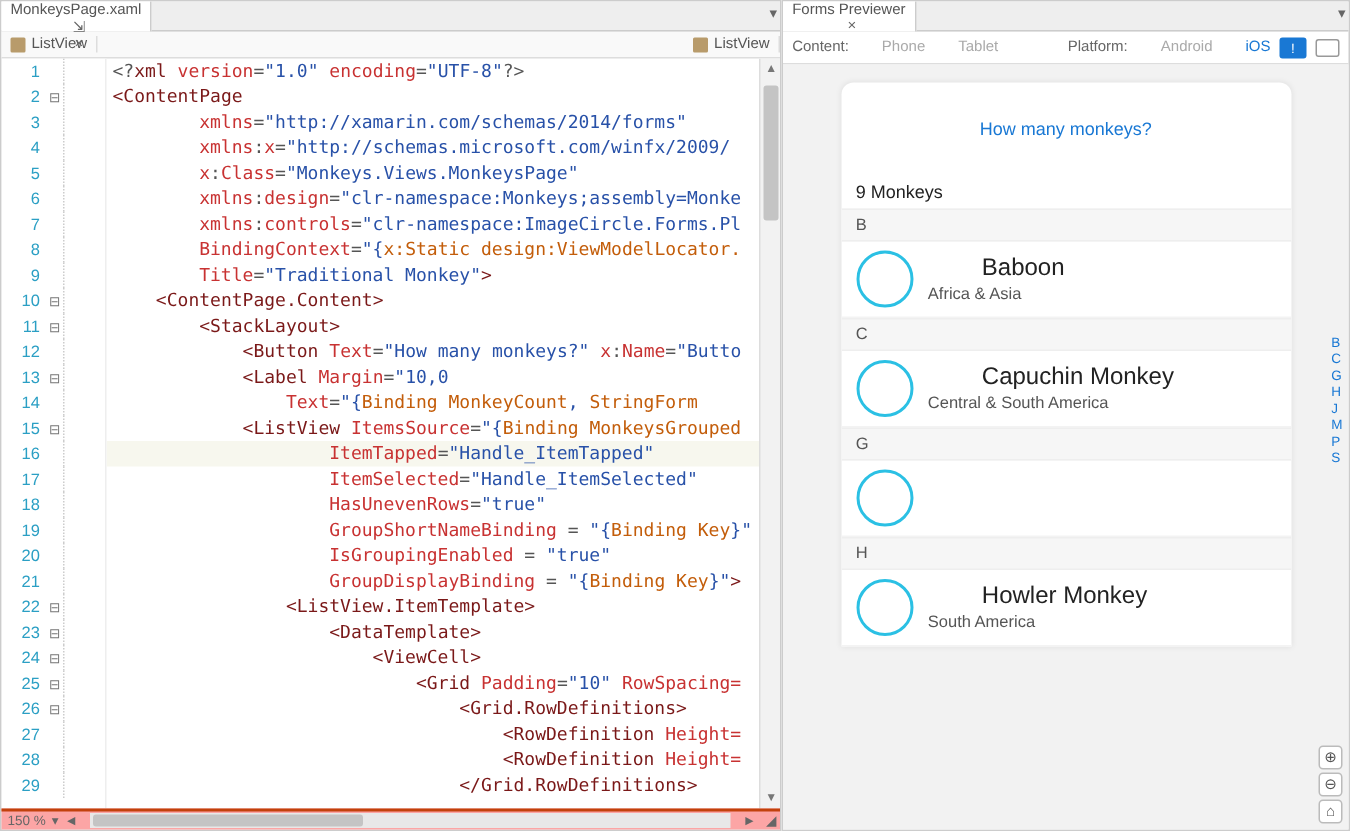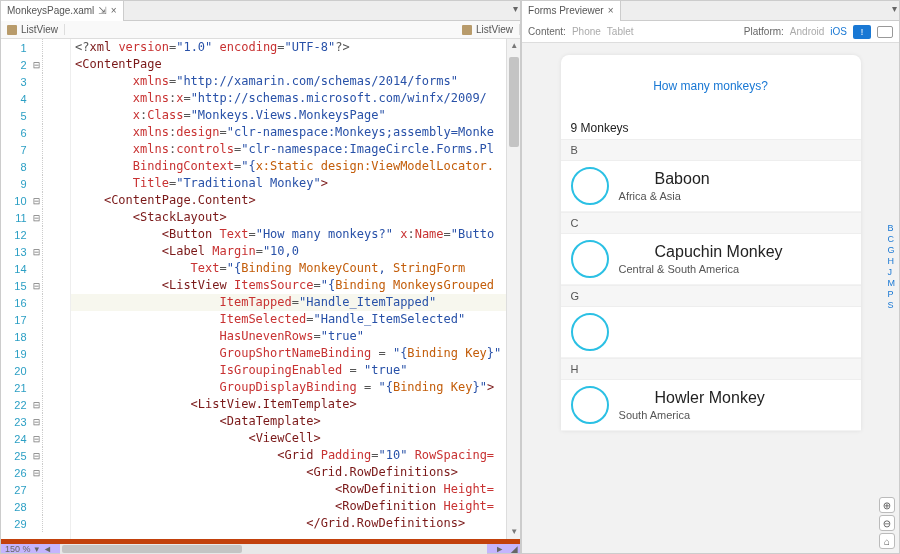--- a/index.html
+++ b/index.html
@@ -3,21 +3,21 @@
 <meta charset="utf-8">
 <style>
   * { box-sizing: border-box; margin: 0; padding: 0; }
   body { font-family: -apple-system, "Segoe UI", Arial, sans-serif; font-size: 11px; color: #333; background: #fff; width: 900px; height: 554px; overflow: hidden; }
   .root { display: flex; flex-direction: row; width: 900px; height: 554px; }
   .panel { display: flex; flex-direction: column; background: #fff; border: 1px solid #ccc; }
   .left { width: 535px; }
   .right { width: 389px; }
   .tabbar { display: flex; align-items: center; background: #eee; height: 20px; border-bottom: 1px solid #ccc; position: relative; }
   .tab { display: flex; align-items: center; padding: 0 6px; height: 20px; background: #fff; border-right: 1px solid #ccc; font-size: 10px; color: #555; }
-  .tab.active { background: #fff; }
+  .tab.active { background: #fff; flex-direction: column; }
   .tab .pin { color: #666; margin-left: 4px; cursor: pointer; }
   .tab .close { color: #666; margin-left: 4px; cursor: pointer; }
   .tabbar .menu { position: absolute; right: 2px; top: 2px; color: #666; cursor: pointer; font-size: 10px; }
   .crumbbar { display: flex; align-items: center; height: 18px; border-bottom: 1px solid #ddd; background: #f9f9f9; }
   .crumb { display: flex; align-items: center; padding: 0 6px; font-size: 10px; color: #555; border-right: 1px solid #ddd; }
   .crumb-icon { width: 10px; height: 10px; background: #b89b6b; margin-right: 4px; border-radius: 1px; }
   .editor { flex: 1; display: flex; position: relative; overflow: hidden; }
   .gutter { width: 70px; display: flex; flex-direction: column; background: #fff; border-right: 1px solid #eee;}
   .gline { display: flex; align-items: center; height: 17px; }
   .lno { width: 30px; text-align: right; color: #2b9fc4; font-size: 11px; padding-right: 4px;}
@@ -28,29 +28,29 @@
   .hl { background: #f7f7ee; }
   .t-pi { color: #555; }
   .t-el { color: #7a1818; }
   .t-attr { color: #c83232; }
   .t-val { color: #2851a8; }
   .t-bind { color: #c35d0a; }
   .t-num { color: #555; }
   .scroll-v { position: absolute; right: 0; top: 0; width: 14px; height: 100%; background: #f2f2f2; border-left: 1px solid #ddd;}
   .scroll-v .thumb { position: absolute; top: 18px; left: 2px; width: 10px; height: 90px; background: #c4c4c4; border-radius: 2px;}
   .scroll-v .arrow { position: absolute; left: 2px; width: 10px; height: 10px; color: #777; font-size: 8px; text-align: center;}
-  .statusbar { height: 14px; display: flex; align-items: center; background: #c4b5fd; border-top: 5px solid #c2410c; font-size: 9px; color: #666; position: relative;}
+  .statusbar { height: 14px; display: flex; align-items: center; background: #fca5a5; border-top: 2px solid #c2410c; font-size: 9px; color: #666; position: relative;}
   .statusbar .zoom { padding: 0 4px;}
   .statusbar .htrack { flex: 1; height: 10px; background: #e8e8e8; margin: 0 4px; position: relative;}
   .statusbar .hthumb { position: absolute; left: 2px; top: 1px; width: 180px; height: 8px; background: #c4c4c4; border-radius: 2px;}
   .statusbar .corner { width: 12px; text-align: center;}
   
   .dev-row { display: flex; align-items: center; height: 22px; border-bottom: 1px solid #ddd; font-size: 10px; padding: 0 6px; gap: 6px;}
   .dev-row .lbl { color: #666; }
-  .dev-row .opt { color: #aaa; cursor: pointer;}
+  .dev-row .opt { color: #aaa; cursor: pointer; margin-left: 16px;}
   .dev-row .opt.active { color: #1978d4; }
   .dev-row .spacer { flex: 1;}
   .dev-row .flag { width: 18px; height: 14px; background: #1978d4; border-radius: 2px; display: flex; align-items: center; justify-content: center; color: #fff; font-size: 9px;}
   .dev-row .rot { width: 16px; height: 12px; border: 1px solid #999; border-radius: 2px;}
   .preview { flex: 1; background: #f2f2f2; padding: 12px 8px 0 8px; position: relative; overflow: hidden;}
   .phone { background: #fff; width: 300px; margin: 0 auto; border-radius: 8px 8px 0 0; overflow: hidden; box-shadow: 0 0 4px rgba(0,0,0,.08);}
   .nav { text-align: center; color: #1978d4; padding: 24px; font-size: 12px;}
   .header-count { padding: 4px 10px; font-size: 12px; color: #222;}
   .section { background: #f6f6f6; padding: 4px 10px; font-size: 11px; color: #555; border-top: 1px solid #eee; border-bottom: 1px solid #eee;}
   .row { display: flex; align-items: center; padding: 6px 10px; gap: 10px; border-bottom: 1px solid #f3f3f3;}

